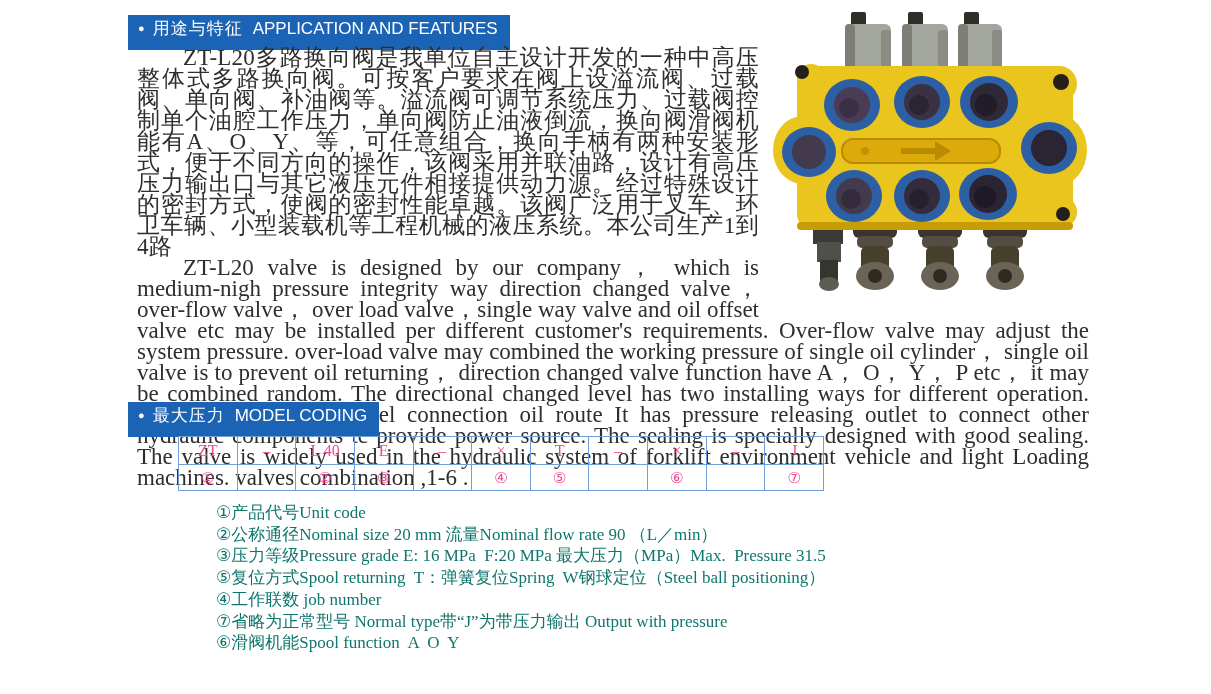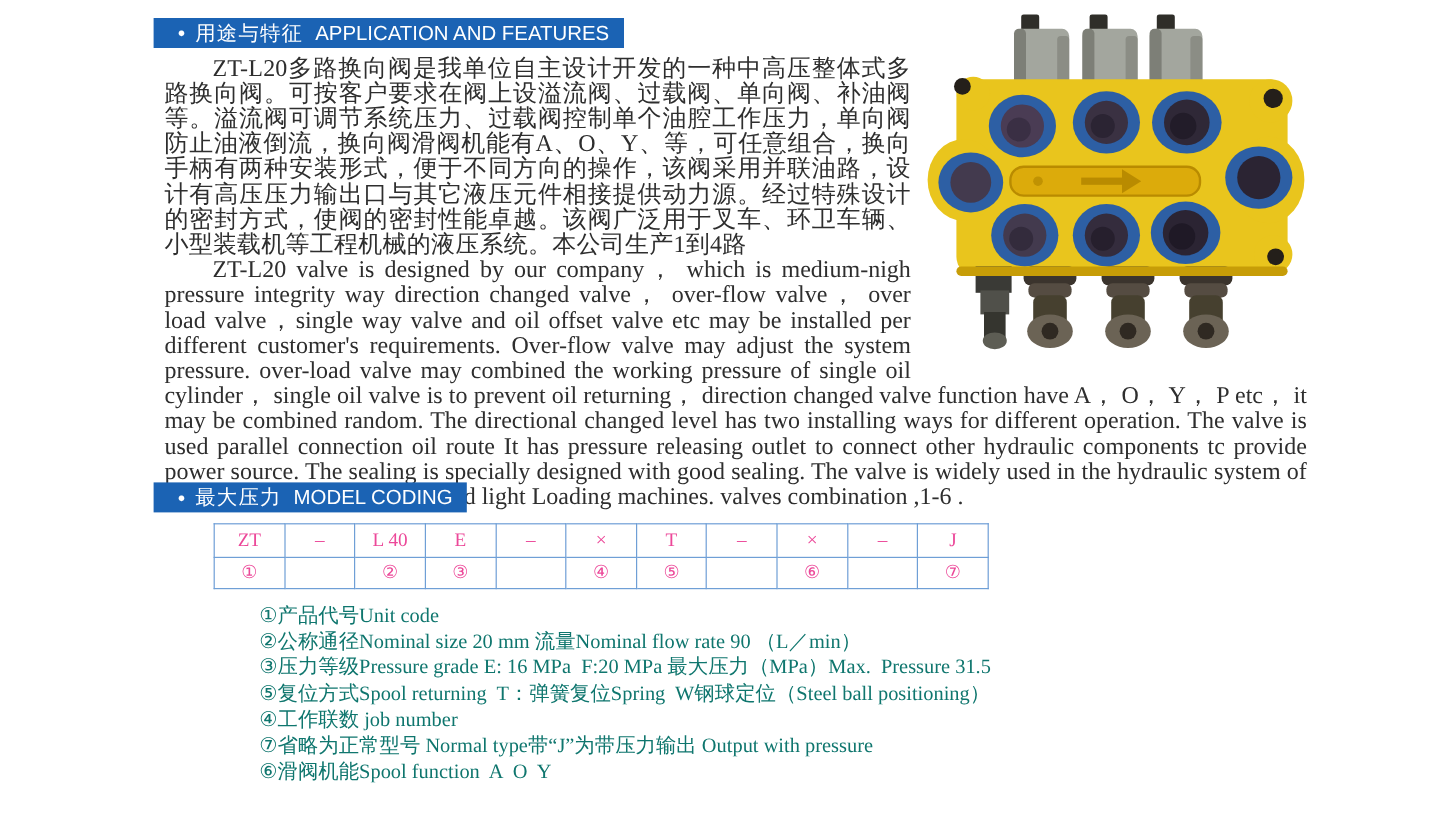--- a/index.html
+++ b/index.html
@@ -13,34 +13,34 @@
     overflow:hidden;
   }
   
   .sec-header {
     position:absolute;
     left:128px;
     background:#1b63b4;
     color:#ffffff;
     font-family:"Liberation Sans","DejaVu Sans",sans-serif;
     font-size:17px;
-    height:25px;
+    height:35px;
     line-height:26px;
-    padding:0 12px 0 20px;
+    padding:0 12px 0 10px;
     white-space:nowrap;
   }
   .sec-header .bullet { font-size:11px; vertical-align:2px; margin-right:8px; }
   .sec-header .zh { margin-right:10px; letter-spacing:1px; }
 
   
   .textblock {
     position:absolute;
     left:137px; top:47px;
     width:952px;
-    font-size:20px;
+    font-size:23px;
     line-height:21px;
     text-align:justify;
   }
   .photo-float {
     float:right;
     width:320px; height:295px;
     margin:-37px 0 4px 10px;
   }
   .para-zh { text-indent:2em; letter-spacing:0.2px; }
   .para-en { text-indent:2em; }

